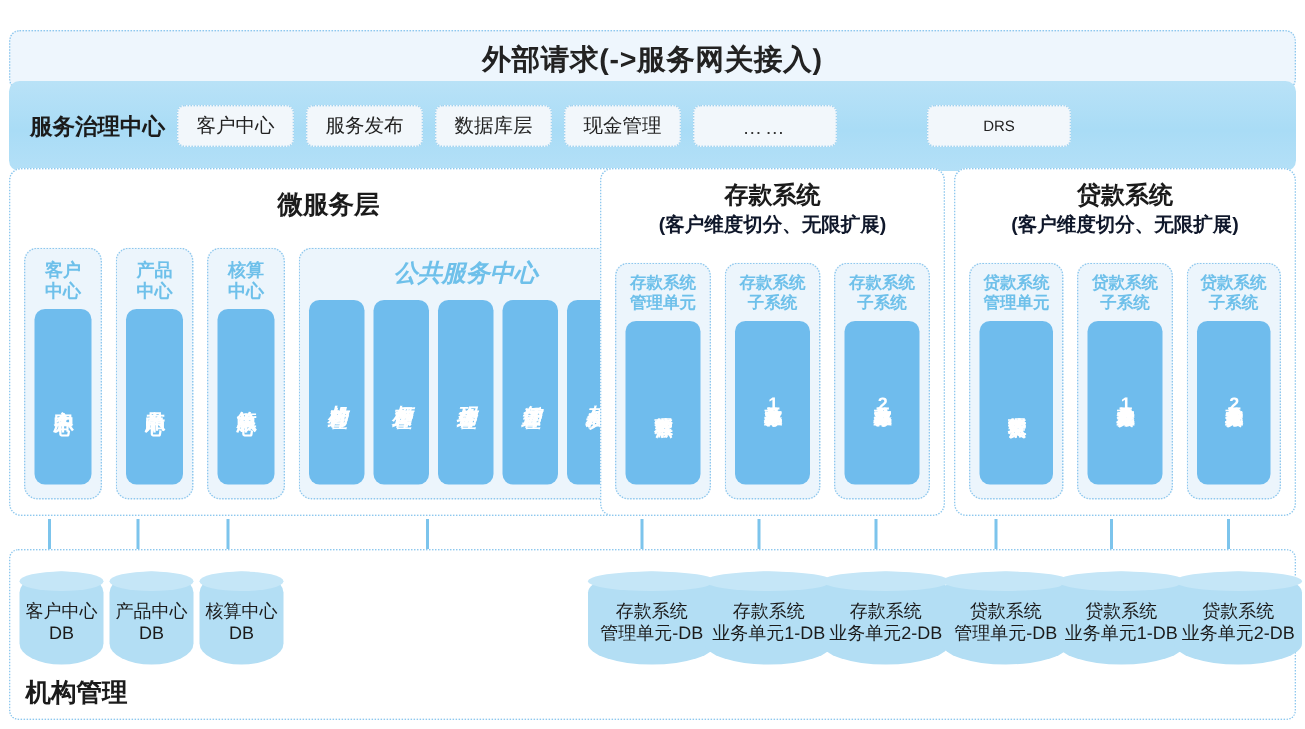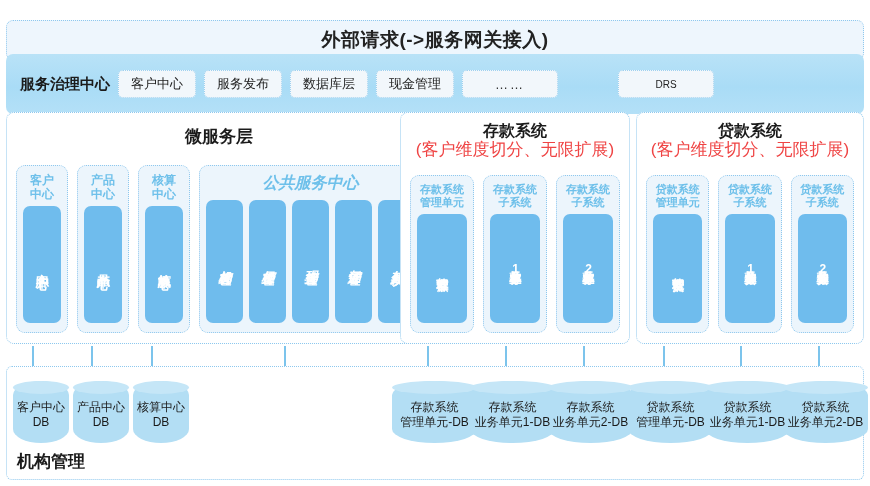--- a/index.html
+++ b/index.html
@@ -48,21 +48,21 @@
     position:absolute;top:112px;
     border:1px dotted #8ec8ee;border-radius:8px;
     background:#ffffff;box-sizing:border-box;
   }
   .panel-micro{left:6px;width:426px;height:232px;}
   .panel-dep{left:400px;width:230px;height:232px;}
   .panel-loan{left:636px;width:228px;height:232px;}
 
   .panel-head{text-align:center;padding-top:8px;}
   .panel-head .t1{font-size:16px;font-weight:bold;color:#1b1b1b;line-height:20px;}
-  .panel-head .t2{font-size:17px;font-weight:normal;color:#ef4444;line-height:18px;}
+  .panel-head .t2{font-size:13px;font-weight:bold;color:#0f172a;line-height:18px;}
   .panel-micro .panel-head{padding-top:14px;}
   .panel-micro .panel-head .t1{font-size:17px;}
 
   
   .groups{position:absolute;left:0;right:0;display:flex;}
   .panel-micro .groups{top:52px;padding:0 9px;gap:9px;}
   .panel-dep .groups,.panel-loan .groups{top:62px;padding:0 9px;gap:9px;}
 
   .gcard{
     background:#ecf5fc;border:1px dotted #8ec8ee;border-radius:9px;

